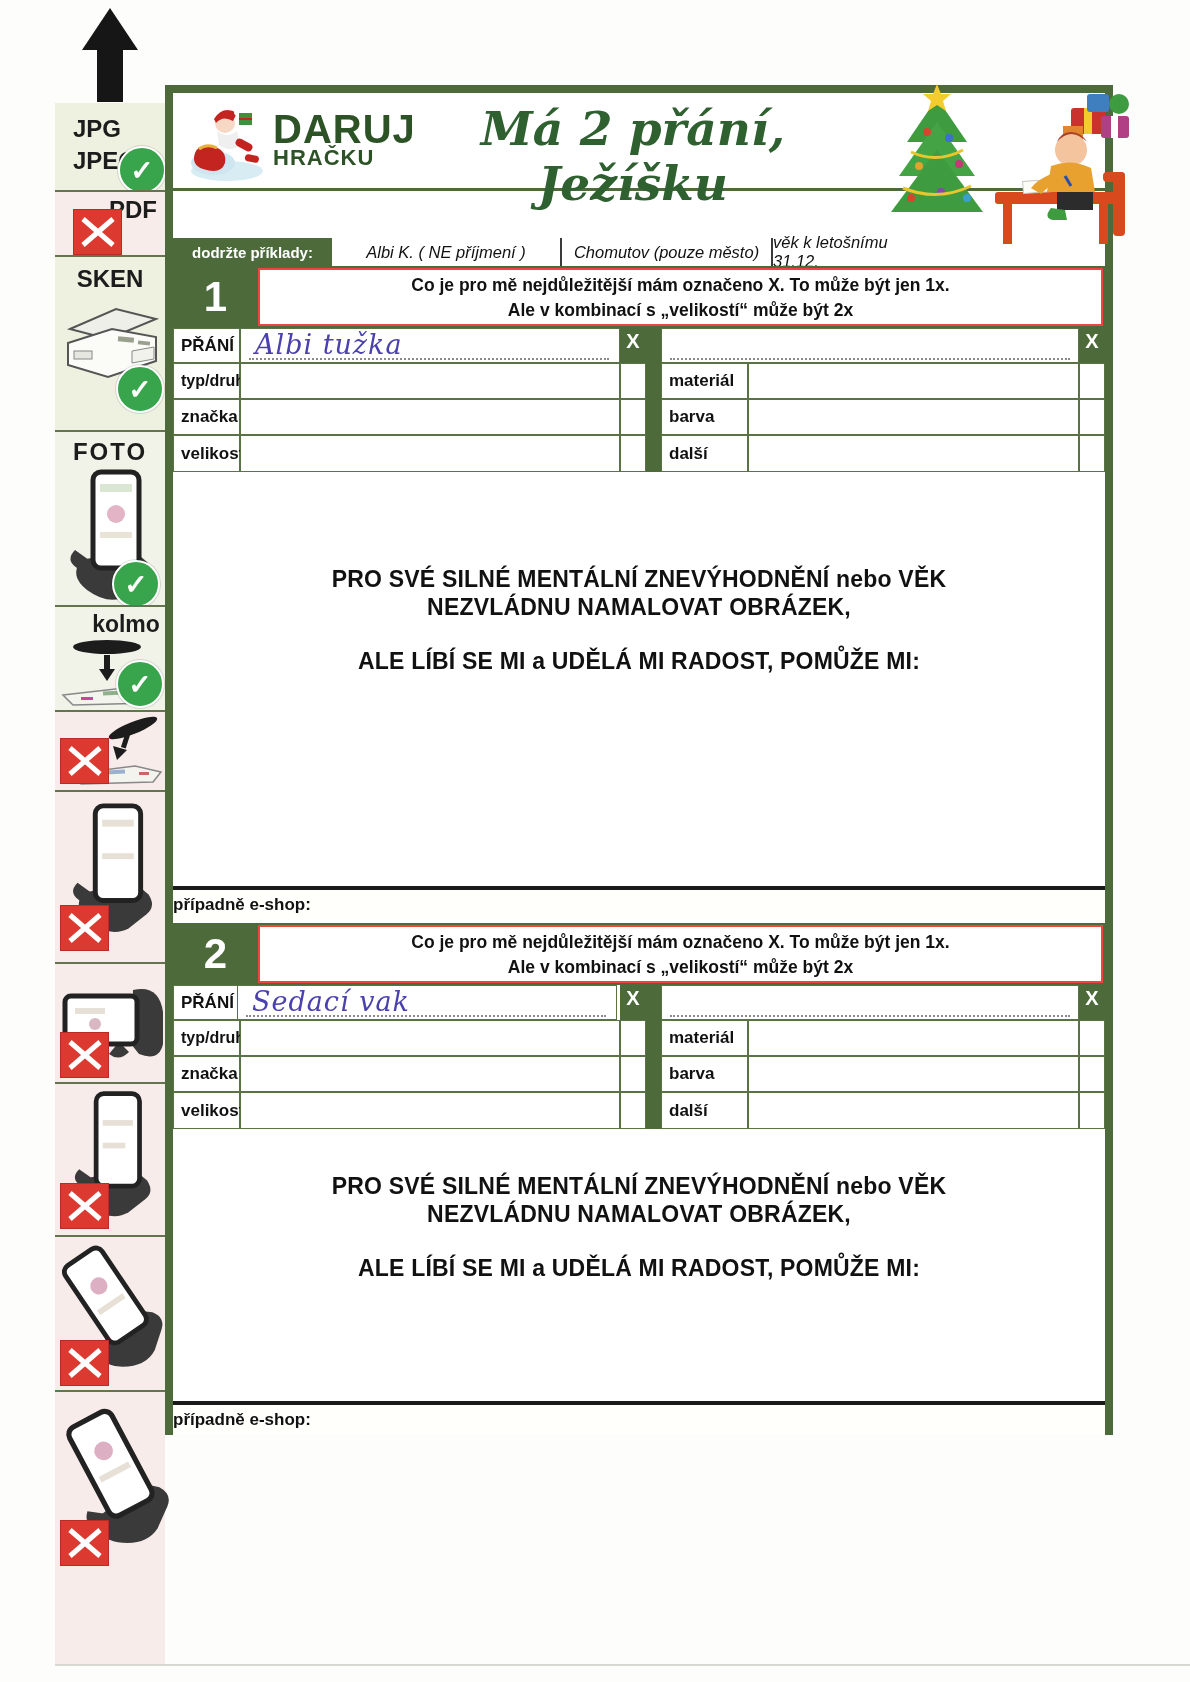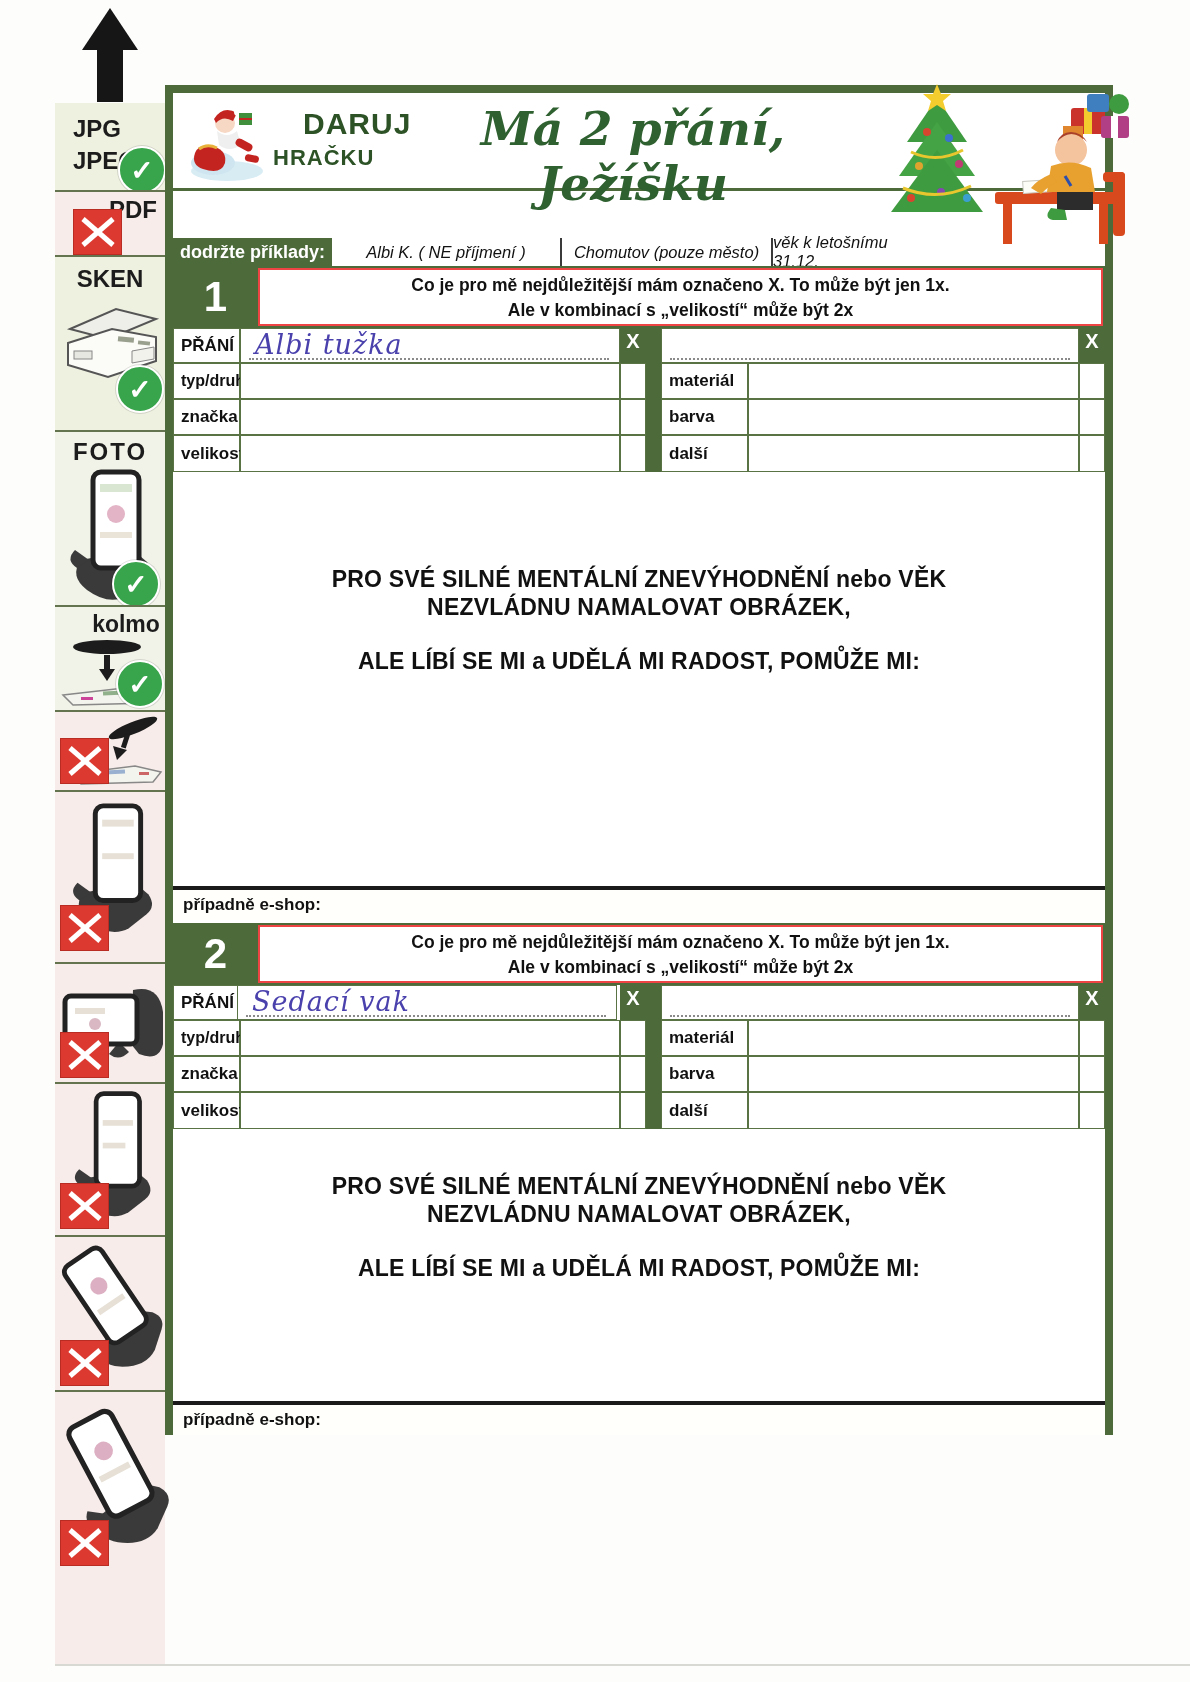--- a/index.html
+++ b/index.html
@@ -25,21 +25,21 @@
   .cellline{border:1.5px solid #5a7344;box-sizing:border-box;background:#fff;}
   .lbl{font-weight:bold;font-size:17px;display:flex;align-items:center;padding-left:7px;box-sizing:border-box;}
   .hand{font-family:"DejaVu Serif",serif;font-style:italic;color:#4a41ad;}
   .dotted{border-bottom:2px dotted #8a8a8a;}
   .xgreen{background:#4d6a3b;color:#fff;font-weight:bold;font-size:20px;
           display:flex;align-items:flex-start;justify-content:center;box-sizing:border-box;}
   .instr{font-weight:bold;font-size:17.5px;text-align:center;line-height:1.45;}
   .bigstat{font-weight:bold;font-size:23px;text-align:center;letter-spacing:.2px;}
   .numbox{color:#fff;font-weight:bold;font-size:42px;display:flex;align-items:center;justify-content:center;}
   .eshop{border-top:4px solid #1a1a1a;background:#fffffb;display:flex;align-items:center;
-         font-weight:bold;font-size:17px;padding-left:10px;box-sizing:border-box;}
+         font-weight:bold;font-size:17px;box-sizing:border-box;}
   .sep-black-v{background:#3a3a3a;}
 </style>
 </head>
 <body>
 
 <div class="abs" style="left:82px;top:8px;width:56px;height:95px;">
   <div style="width:0;height:0;border-left:28px solid transparent;border-right:28px solid transparent;border-bottom:42px solid #161616;"></div>
   <div style="width:26px;height:52px;background:#161616;margin:0 auto;"></div>
 </div>
 
@@ -215,31 +215,31 @@
       <path d="M12 48 Q20 42 30 47" stroke="#e8b23a" stroke-width="3" fill="none"></path>
       <circle cx="38" cy="22" r="10" fill="#f6d8c4"></circle>
       <path d="M27 18 Q36 4 50 12 L46 20 Q36 14 29 22Z" fill="#c42420"></path>
       <circle cx="51" cy="11" r="4" fill="#fff"></circle>
       <path d="M30 30 Q40 38 50 30 L54 44 Q42 52 32 44Z" fill="#efefef"></path>
       <rect x="48" y="40" width="18" height="8" rx="4" fill="#c42420" transform="rotate(28 57 44)"></rect>
       <rect x="58" y="54" width="14" height="7" rx="3" fill="#c42420" transform="rotate(10 65 57)"></rect>
       <rect x="52" y="12" width="13" height="12" fill="#3f8f3c"></rect>
       <line x1="52" y1="18" x2="65" y2="18" stroke="#c42420" stroke-width="2"></line>
     </svg>
-    <div style="position:absolute;left:100px;top:14px;font-size:30px;font-weight:bold;color:#2c5226;letter-spacing:1px;margin-left:30px;">DARUJ</div>
+    <div style="position:absolute;left:100px;top:14px;font-size:40px;font-weight:bold;color:#2c5226;letter-spacing:1px;">DARUJ</div>
     <div style="position:absolute;left:100px;top:52px;font-size:22px;font-weight:bold;color:#2c5226;letter-spacing:1px;">HRAČKU</div>
     <div style="position:absolute;left:215px;top:8px;width:490px;text-align:center;
                 font-family:'DejaVu Serif',serif;font-style:italic;font-weight:bold;
                 font-size:47px;color:#2f6030;">Má 2 přání, Ježíšku</div>
   </div>
 
 
   <div class="abs" style="left:0;top:145px;width:763px;height:28px;">
     <div style="position:absolute;left:0;top:0;width:159px;height:28px;background:#4d6a3b;color:#fff;
-                font-weight:bold;font-size:18px;display:flex;align-items:center;justify-content:center;">dodržte příklady:</div>
+                font-weight:bold;font-size:15px;display:flex;align-items:center;justify-content:center;">dodržte příklady:</div>
     <div style="position:absolute;left:159px;top:0;width:228px;height:28px;font-style:italic;font-size:16.5px;
                 display:flex;align-items:center;justify-content:center;">Albi K. ( NE příjmení )</div>
     <div class="sep-black-v abs" style="left:387px;top:0;width:2px;height:28px;"></div>
     <div style="position:absolute;left:389px;top:0;width:209px;height:28px;font-style:italic;font-size:16.5px;
                 display:flex;align-items:center;justify-content:center;">Chomutov  (pouze město)</div>
     <div class="sep-black-v abs" style="left:598px;top:0;width:2px;height:28px;"></div>
     <div style="position:absolute;left:600px;top:0;width:163px;height:28px;font-style:italic;font-size:16.5px;
                 display:flex;align-items:center;">věk k letošnímu 31.12.</div>
   </div>
 

